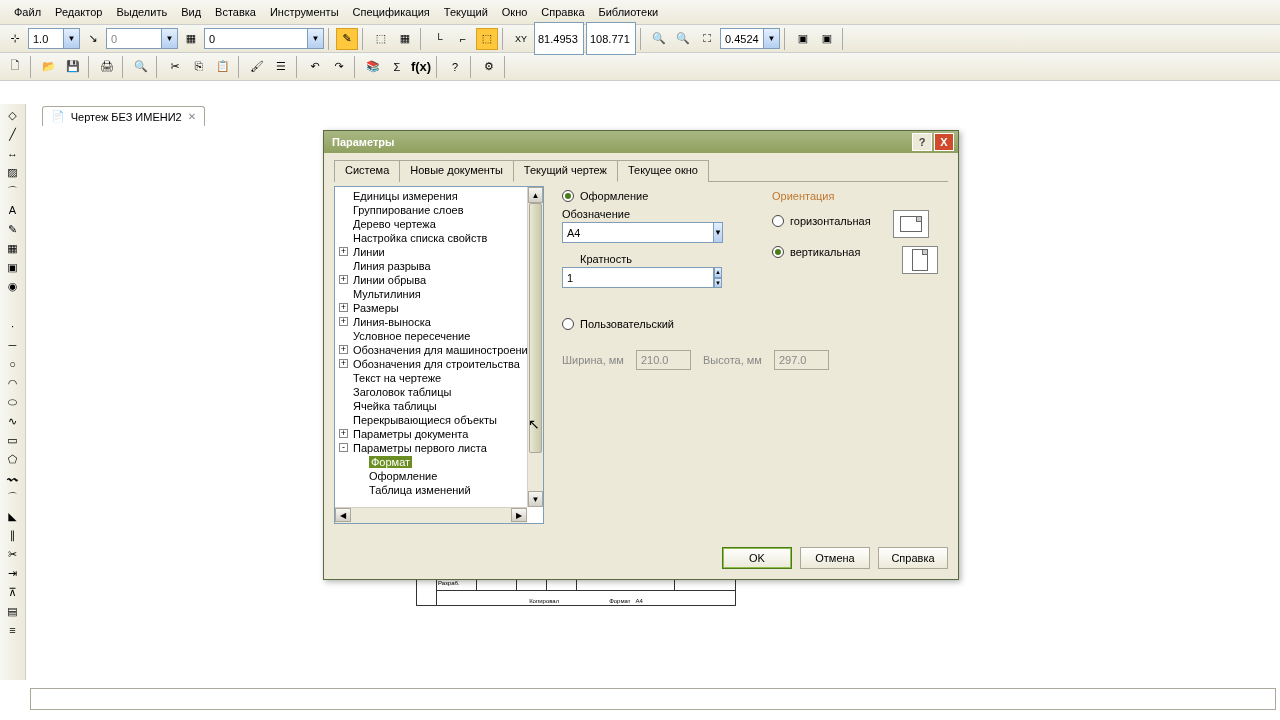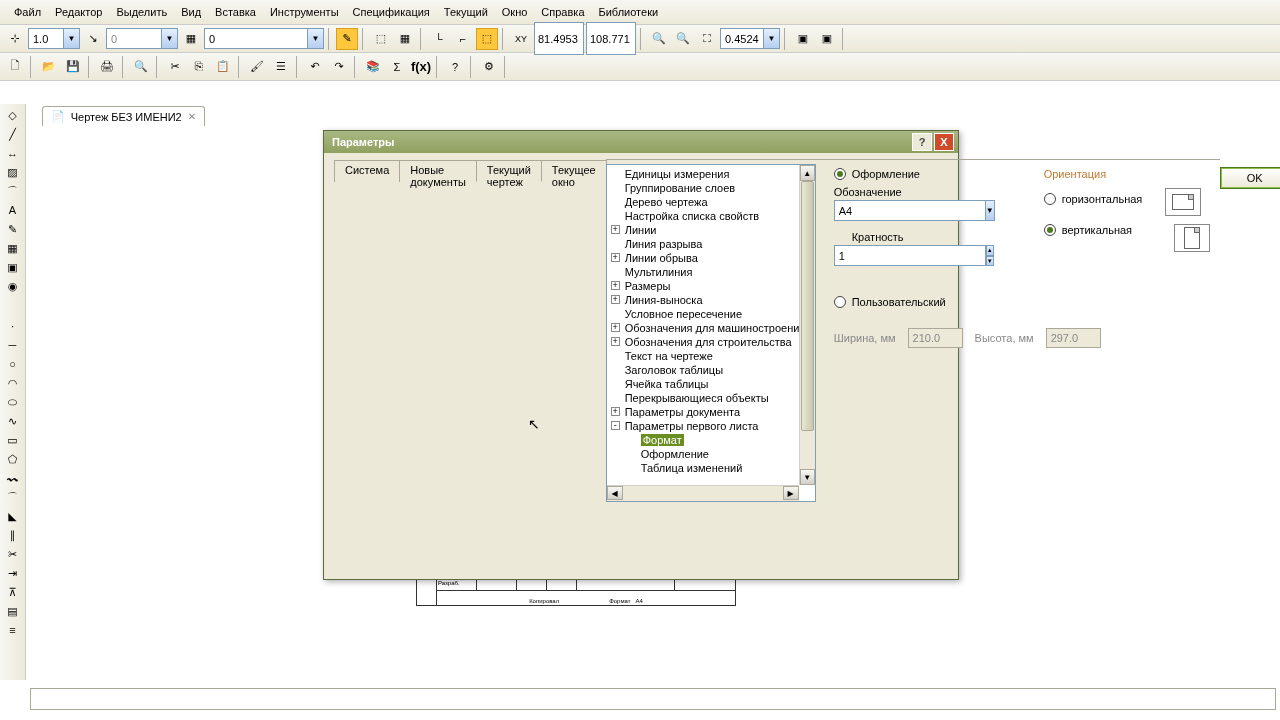--- a/index.html
+++ b/index.html
@@ -29,21 +29,21 @@
 .cmdbar { position: absolute; left: 26px; right: 0; bottom: 10px; height: 22px; background: #fff; border: 1px solid #aca899; margin: 0 4px; }
 
 
 .dialog { position: absolute; left: 323px; top: 130px; width: 636px; height: 450px; background: #ece9d8; border: 1px solid #5a6b3f; box-shadow: 2px 2px 6px rgba(0,0,0,0.3); }
 .dialog-title { height: 22px; background: linear-gradient(#a9b883, #8fa05e); color: #fff; display: flex; align-items: center; padding: 0 4px 0 8px; font-weight: bold; }
 .dialog-title .spacer { flex: 1; }
 .dialog-title .tbtn { width: 20px; height: 18px; margin-left: 2px; display:flex;align-items:center;justify-content:center; border:1px solid #fff; font-weight:bold; }
 .dialog-title .help { background: #ece9d8; color: #444; }
 .dialog-title .xbtn { background: #d04a2c; color: #fff; }
 
-.dialog-body { padding: 6px 10px 10px 10px; height: calc(100% - 22px); display:flex; flex-direction:row; }
+.dialog-body { padding: 6px 10px 10px 10px; height: calc(100% - 22px); display:flex; flex-direction:column; }
 .dtabs { display: flex; height: 22px; }
 .dtab { padding: 3px 10px; border: 1px solid #aca899; background: #ece9d8; margin-right: -1px; border-bottom: none; position: relative; top: 1px; }
 .dtab.active { background: #ece9d8; border-bottom: 1px solid #ece9d8; z-index: 2; }
 
 .dcontent { flex: 1; display: flex; gap: 8px; border-top: 1px solid #aca899; padding-top: 4px; }
 
 .tree-wrap { width: 210px; height: 338px; border: 1px solid #7e9db9; background: #fff; position: relative; }
 .tree-scroll { position: absolute; right: 0; top: 0; bottom: 16px; width: 16px; background: #ece9d8; border-left: 1px solid #d4d0c8; }
 .tree-scroll .up, .tree-scroll .down { height: 16px; background: linear-gradient(#f7f7f3,#d4d0c8); border: 1px solid #aca899; display:flex;align-items:center;justify-content:center;font-size:8px; }
 .tree-scroll .thumb { position:absolute; top:16px; left:1px; right:1px; height: 250px; background: linear-gradient(90deg,#e8e8d8,#c8c8a8); border:1px solid #aca899; border-radius:2px; }

